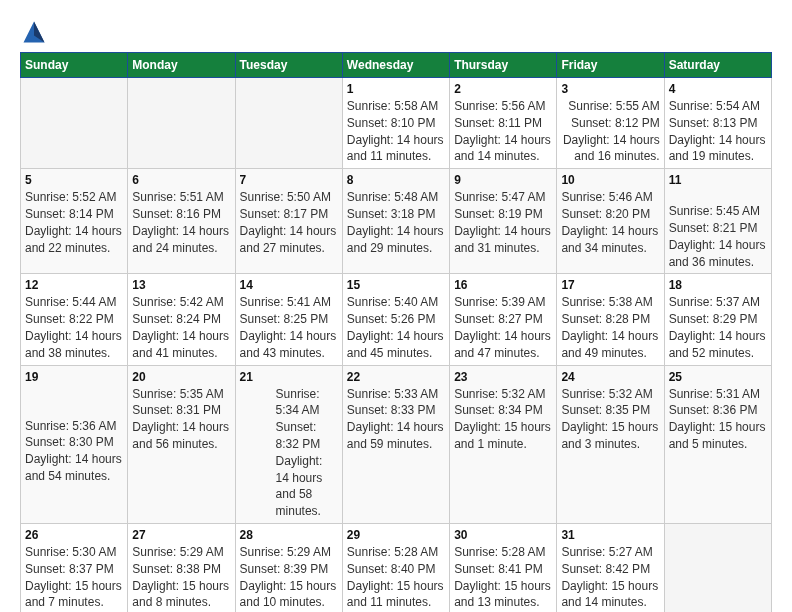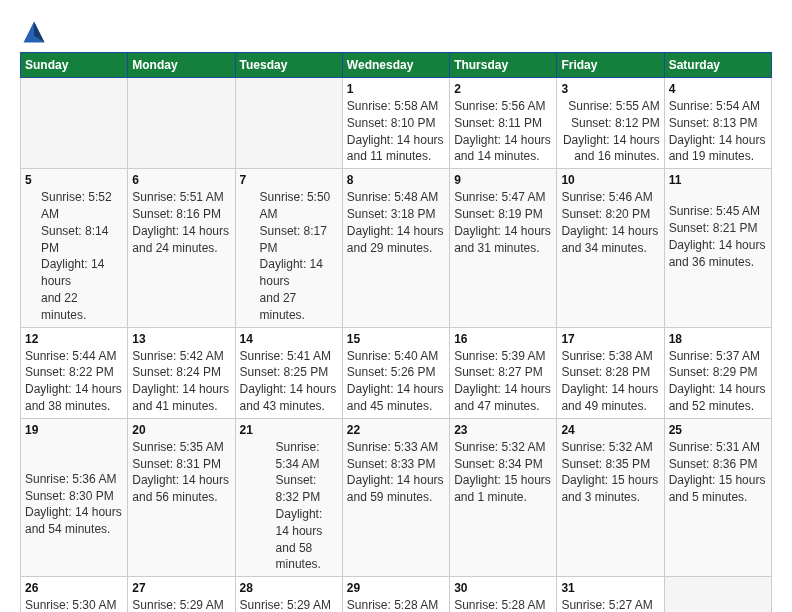--- a/index.html
+++ b/index.html
@@ -165,35 +165,35 @@
             <span class="day-num">4</span>
             <div class="day-info" style="white-space: pre-line;">Sunrise: 5:54 AM
 Sunset: 8:13 PM
 Daylight: 14 hours
 and 19 minutes.</div>
           </td>
         </tr>
         <tr>
           <td>
             <span class="day-num">5</span>
-            <div class="day-info" style="white-space: pre-line; margin-left: 16px;">Sunrise: 5:52 AM
+            <div class="day-info" style="white-space: pre-line;">Sunrise: 5:52 AM
 Sunset: 8:14 PM
 Daylight: 14 hours
 and 22 minutes.</div>
           </td>
           <td>
             <span class="day-num">6</span>
             <div class="day-info" style="white-space: pre-line;">Sunrise: 5:51 AM
 Sunset: 8:16 PM
 Daylight: 14 hours
 and 24 minutes.</div>
           </td>
           <td>
             <span class="day-num">7</span>
-            <div class="day-info" style="white-space: pre-line; margin-left: 20px;">Sunrise: 5:50 AM
+            <div class="day-info" style="white-space: pre-line;">Sunrise: 5:50 AM
 Sunset: 8:17 PM
 Daylight: 14 hours
 and 27 minutes.</div>
           </td>
           <td>
             <span class="day-num">8</span>
             <div class="day-info" style="white-space: pre-line;">Sunrise: 5:48 AM
 Sunset: 3:18 PM
 Daylight: 14 hours
 and 29 minutes.</div>

